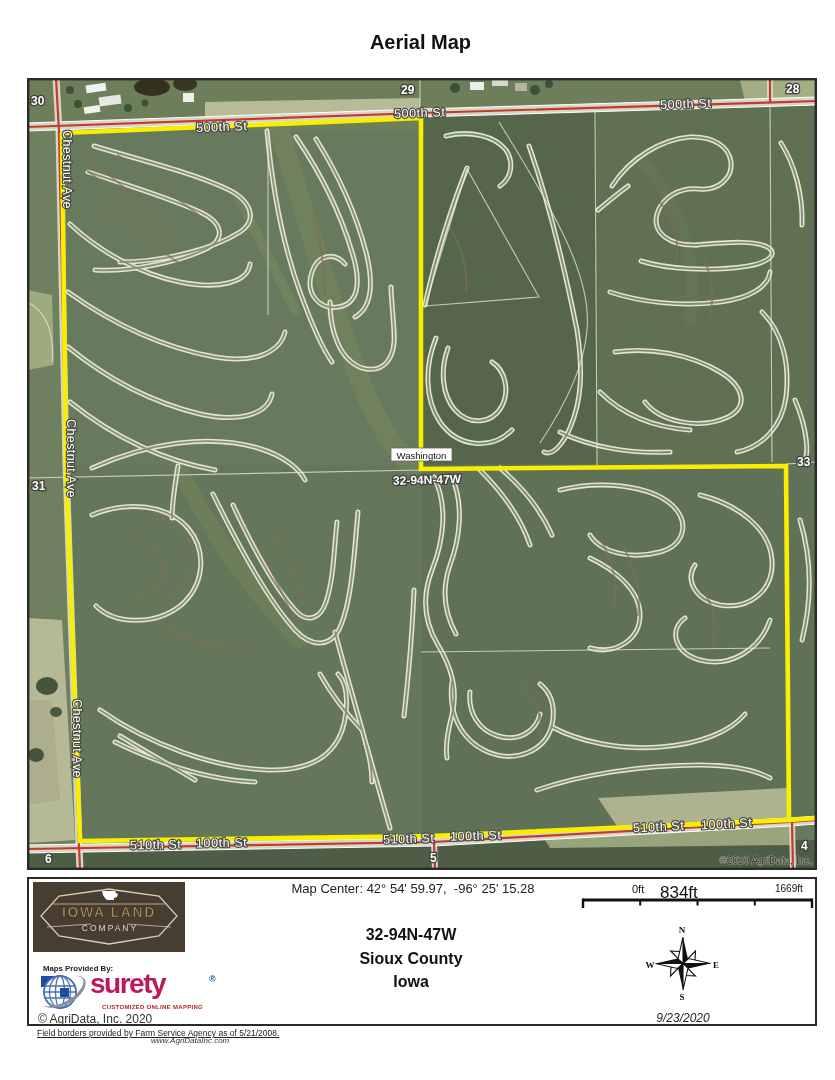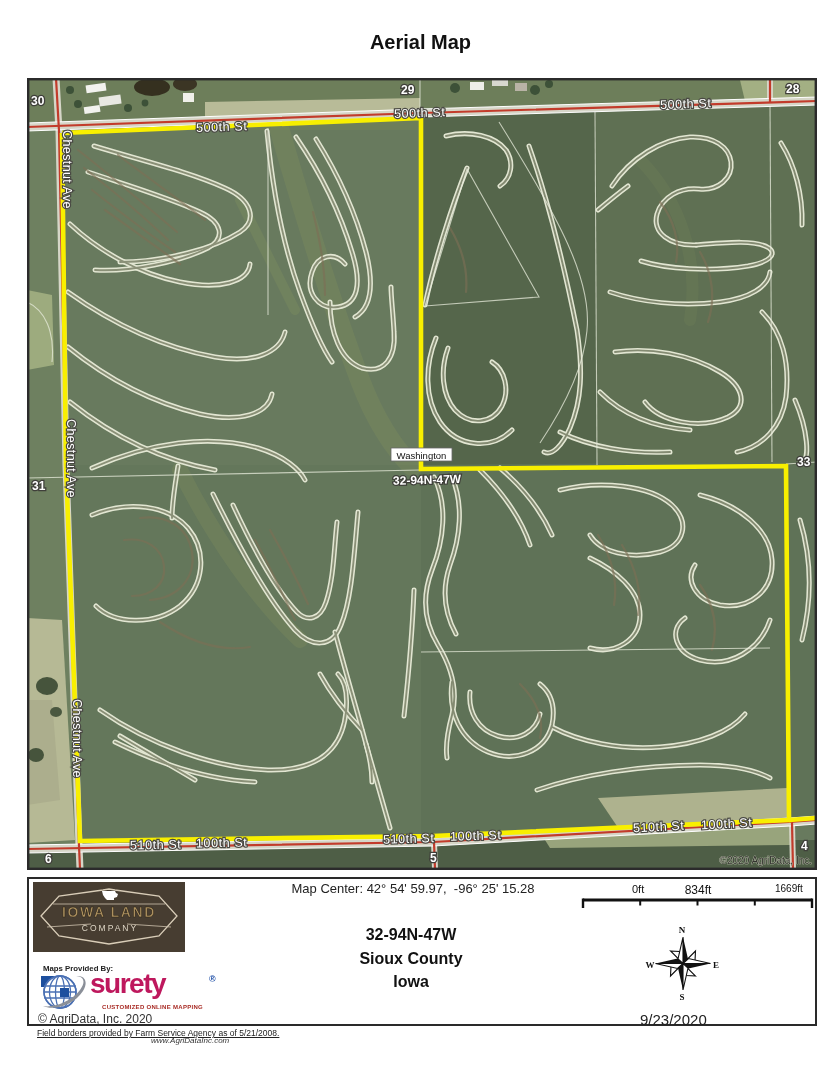--- a/index.html
+++ b/index.html
@@ -11,27 +11,27 @@
 #ilc{left:33px;top:882px;width:152px;height:70px;background:#483c30;}
 #mapsprov{left:43px;top:964px;font-size:7.8px;color:#222;font-weight:bold;}
 #suretytxt{left:90px;top:968px;font-size:28px;font-weight:bold;color:#be185d;letter-spacing:-1.5px;text-align:right;}
 #suretyreg{left:209px;top:974px;font-size:9px;font-weight:bold;color:#2050a8;}
 #custom{left:102px;top:1004px;font-size:6px;font-weight:bold;color:#a82a24;letter-spacing:0.3px;}
 #agridata1{left:38px;top:1012px;font-size:12px;color:#333;}
 #agridata2{left:151px;top:1036px;font-size:8px;color:#333;font-style:italic;}
 #mapcenter{left:268px;top:881px;width:290px;text-align:center;font-size:13px;color:#222;}
 #cblock{left:296px;top:923px;width:230px;text-align:center;font-size:16px;font-weight:bold;color:#111;line-height:23.5px;}
 #s0{left:585px;top:883px;font-size:11px;color:#111;padding-left:47px;}
-#s1{left:660px;top:883px;width:76px;text-align:center;font-size:12px;color:#111;}
+#s1{left:660px;top:883px;width:76px;text-align:left;font-size:17px;color:#111;}
 #s2{left:775px;top:883px;font-size:10px;color:#111;}
 #compassN{left:672px;top:925px;width:20px;text-align:center;font-size:9px;font-weight:bold;color:#111;font-family:"Liberation Serif",serif;}
 #compassS{left:672px;top:992px;width:20px;text-align:center;font-size:9px;font-weight:bold;color:#111;font-family:"Liberation Serif",serif;}
 #compassW{left:640px;top:960px;width:20px;text-align:center;font-size:9px;font-weight:bold;color:#111;font-family:"Liberation Serif",serif;}
 #compassE{left:706px;top:960px;width:20px;text-align:center;font-size:9px;font-weight:bold;color:#111;font-family:"Liberation Serif",serif;}
-#date{left:640px;top:1011px;width:86px;text-align:left;font-size:15px;color:#222;}
+#date{left:640px;top:1011px;width:86px;text-align:center;font-size:12px;color:#222;font-style:italic;}
 #fieldnote{left:29px;top:1028px;font-size:8.5px;color:#222;text-decoration:underline;margin-left:8px;}
 </style>
 </head>
 <body>
 <div class="abs" id="title">Aerial Map</div>
 
 <div class="abs" id="mapwrap"></div>
 <svg class="abs" style="left:27px;top:78px;" width="790" height="792" viewBox="27 78 790 792">
 
 <rect x="27" y="78" width="790" height="792" fill="#687a5e"></rect>

